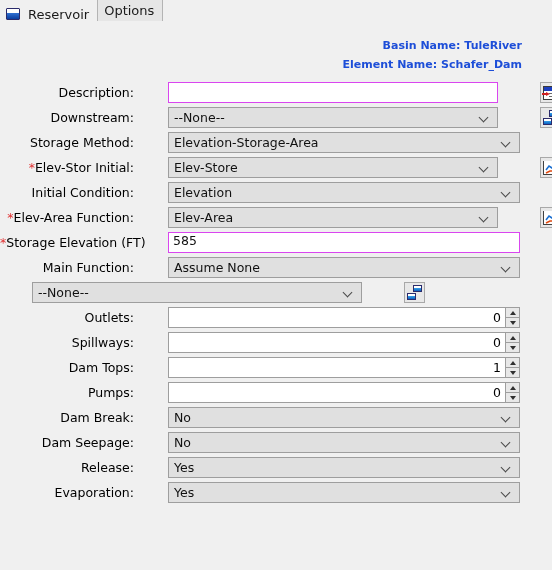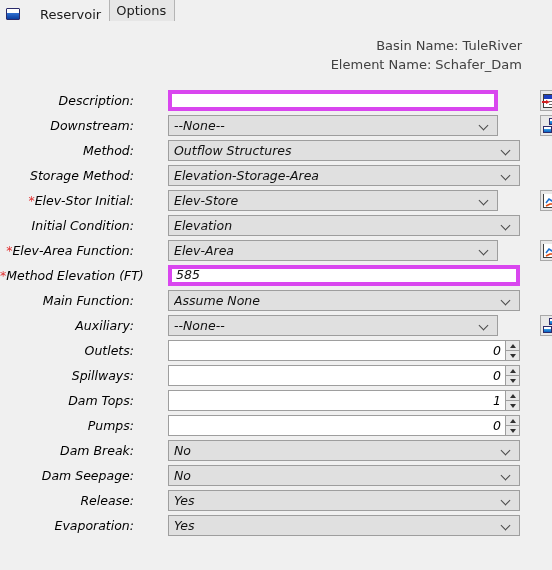--- a/index.html
+++ b/index.html
@@ -13,21 +13,21 @@
 
   
   .tabstrip{
     position:relative;
     height:25px;
     background:#f0f0f0;
     display:flex;
     align-items:flex-end;
   }
   .tab{
-    display:flex;align-items:center;gap:20px;
+    display:flex;align-items:center;gap:8px;
     height:23px;
     padding:0 8px 0 6px;
     box-sizing:border-box;
     font-size:13px;
     color:#1a1a1a;
     position:relative;
   }
   .tab.active{
     background:#f0f0f0;
     border-top:1px solid #f0f0f0;
@@ -58,31 +58,30 @@
   }
 
   
   .header{
     padding-top:11px;
     padding-right:30px;
     text-align:right;
     line-height:19px;
   }
   .header .line{
-    font-weight:normal;
-    font-size:13px;
-    color:#404040;
+    font-weight:bold;
+    font-size:11px;
+    color:#1d4ed8;
     white-space:nowrap;
   }
   .header .line .val{ margin-left:4px; }
 
   
   .form{
-    margin-top:14px;
-    font-style:italic;
+    margin-top:6px;
   }
   .row{
     display:flex;
     align-items:center;
     height:25px;
     box-sizing:border-box;
   }
   .lab{
     width:136px;
     flex:0 0 136px;
@@ -132,23 +131,23 @@
     width:6px;height:6px;
     border-right:1.6px solid #4a4a4a;
     border-bottom:1.6px solid #4a4a4a;
     transform:rotate(45deg);
   }
 
   .textfield{
     width:100%;height:100%;
     box-sizing:border-box;
     background:#ffffff;
-    border:4px solid #d946ef;
-    display:flex;
-    align-items:flex-end;
+    border:1px solid #d946ef;
+    display:flex;
+    align-items:flex-start;
     padding:0 4px 0 4px;
     font-size:12.5px;
     color:#111;
   }
 
   
   .spin{
     width:100%;height:100%;
     box-sizing:border-box;
     display:flex;
@@ -318,31 +317,20 @@
           <span class="sidebtn">
             <span class="ico-res2">
               <span class="r top"></span>
               <span class="r bot"></span>
             </span>
           </span>
         </div>
       </div>
     </div>
     <div class="row">
-      <div class="lab"><span>Method:</span></div>
-      <div class="ctl">
-        <div class="field-wrap">
-          <div class="combo">
-            <span class="txt">Outflow Structures</span>
-            <span class="chev"></span>
-          </div>
-        </div>
-      </div>
-    </div>
-    <div class="row">
       <div class="lab"><span>Storage Method:</span></div>
       <div class="ctl">
         <div class="field-wrap">
           <div class="combo">
             <span class="txt">Elevation-Storage-Area</span>
             <span class="chev"></span>
           </div>
         </div>
       </div>
     </div>
@@ -389,42 +377,41 @@
               <svg width="15" height="14" viewBox="0 0 15 14">
                 <polyline points="2,9 5,5 8,7 13,2" fill="none" stroke="#1b6fd0" stroke-width="1.6"></polyline>
                 <polyline points="2,12 6,10 9,10 13,7" fill="none" stroke="#e04a10" stroke-width="1.6"></polyline>
               </svg>
             </span>
           </span>
         </div>
       </div>
     </div>
     <div class="row">
-      <div class="lab"><span class="req">*</span><span>Method Elevation (FT)</span></div>
+      <div class="lab"><span class="req">*</span><span>Storage Elevation (FT)</span></div>
       <div class="ctl">
         <div class="field-wrap">
           <div class="textfield">
             <span>585</span>
           </div>
         </div>
       </div>
     </div>
     <div class="row">
       <div class="lab"><span>Main Function:</span></div>
       <div class="ctl">
         <div class="field-wrap">
           <div class="combo">
             <span class="txt">Assume None</span>
             <span class="chev"></span>
           </div>
         </div>
       </div>
     </div>
     <div class="row">
-      <div class="lab"><span>Auxiliary:</span></div>
       <div class="ctl narrow">
         <div class="field-wrap">
           <div class="combo">
             <span class="txt">--None--</span>
             <span class="chev"></span>
           </div>
           <span class="sidebtn">
             <span class="ico-res2">
               <span class="r top"></span>
               <span class="r bot"></span>

